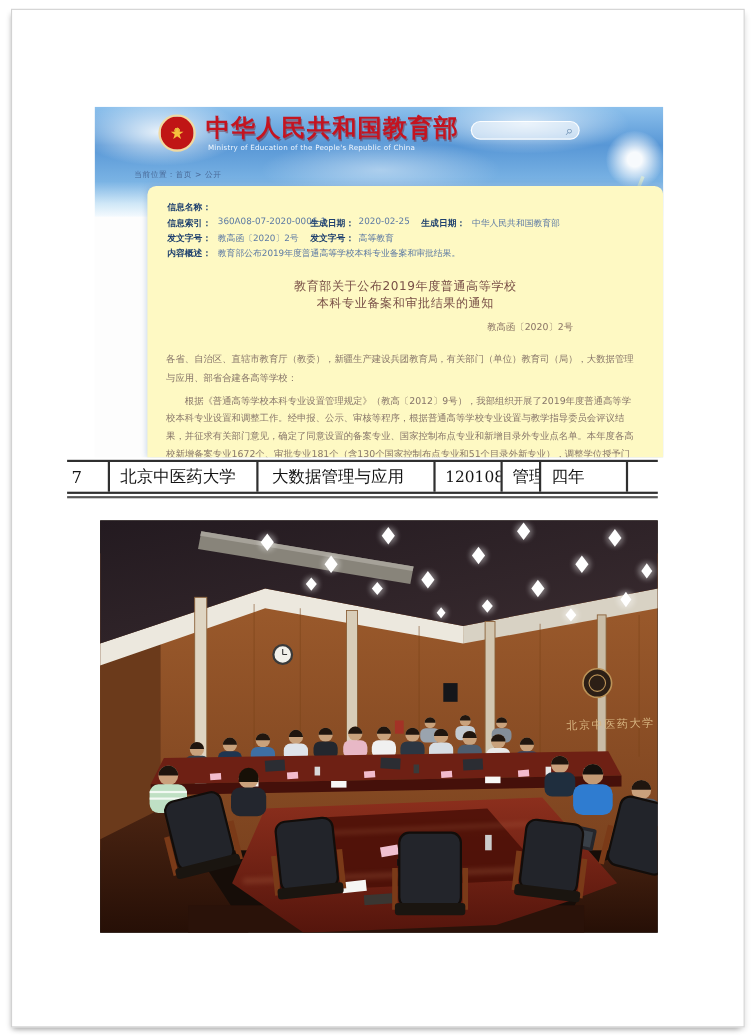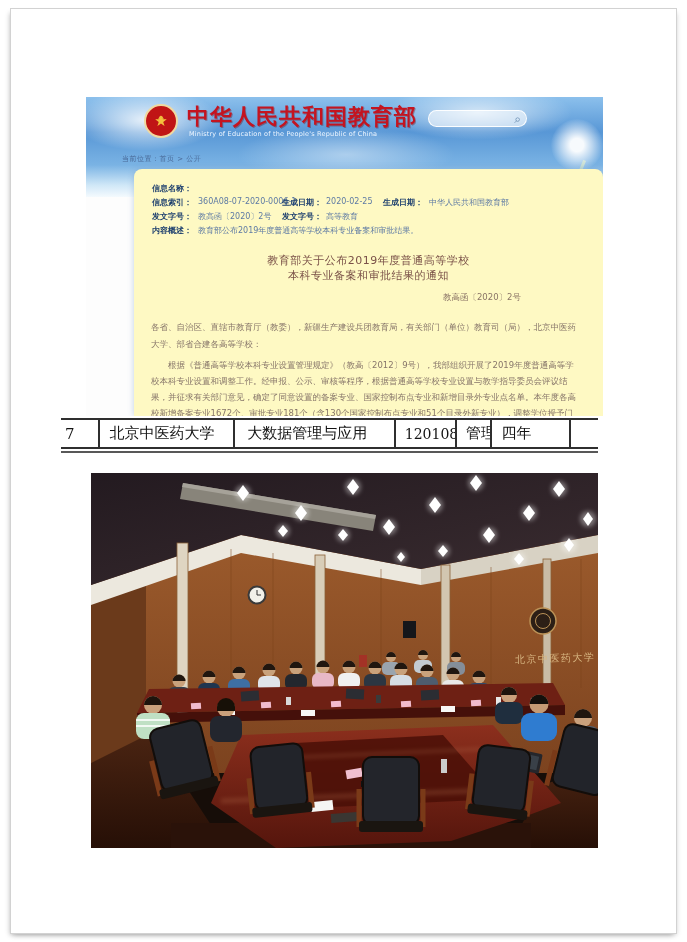--- a/index.html
+++ b/index.html
@@ -120,21 +120,21 @@
             <span class="ml" style="left:18px">内容概述：</span>
             <span class="mv" style="left:64px">教育部公布2019年度普通高等学校本科专业备案和审批结果。</span>
           </div>
         </div>
 
         <div class="ntitle">
           <div>教育部关于公布2019年度普通高等学校</div>
           <div>本科专业备案和审批结果的通知</div>
         </div>
         <div class="docno">教高函〔2020〕2号</div>
-        <div class="salutation">各省、自治区、直辖市教育厅（教委），新疆生产建设兵团教育局，有关部门（单位）教育司（局），北京中医药大学、部省合建各高等学校：</div>
+        <div class="salutation">各省、自治区、直辖市教育厅（教委），新疆生产建设兵团教育局，有关部门（单位）教育司（局），大数据管理与应用、部省合建各高等学校：</div>
         <div class="para">根据《普通高等学校本科专业设置管理规定》（教高〔2012〕9号），我部组织开展了2019年度普通高等学校本科专业设置和调整工作。经申报、公示、审核等程序，根据普通高等学校专业设置与教学指导委员会评议结果，并征求有关部门意见，确定了同意设置的备案专业、国家控制布点专业和新增目录外专业点名单。本年度各高校新增备案专业1672个、审批专业181个（含130个国家控制布点专业和51个目录外新专业），调整学位授予门类或修业年限专业点……</div>
       </div>
     </div>
 
     <div class="approval">
       <div class="cell c0">7</div>
       <div class="cell c1">北京中医药大学</div>
       <div class="cell c2">大数据管理与应用</div>
       <div class="cell c3">120108T</div>
       <div class="cell c4">管理学</div>

